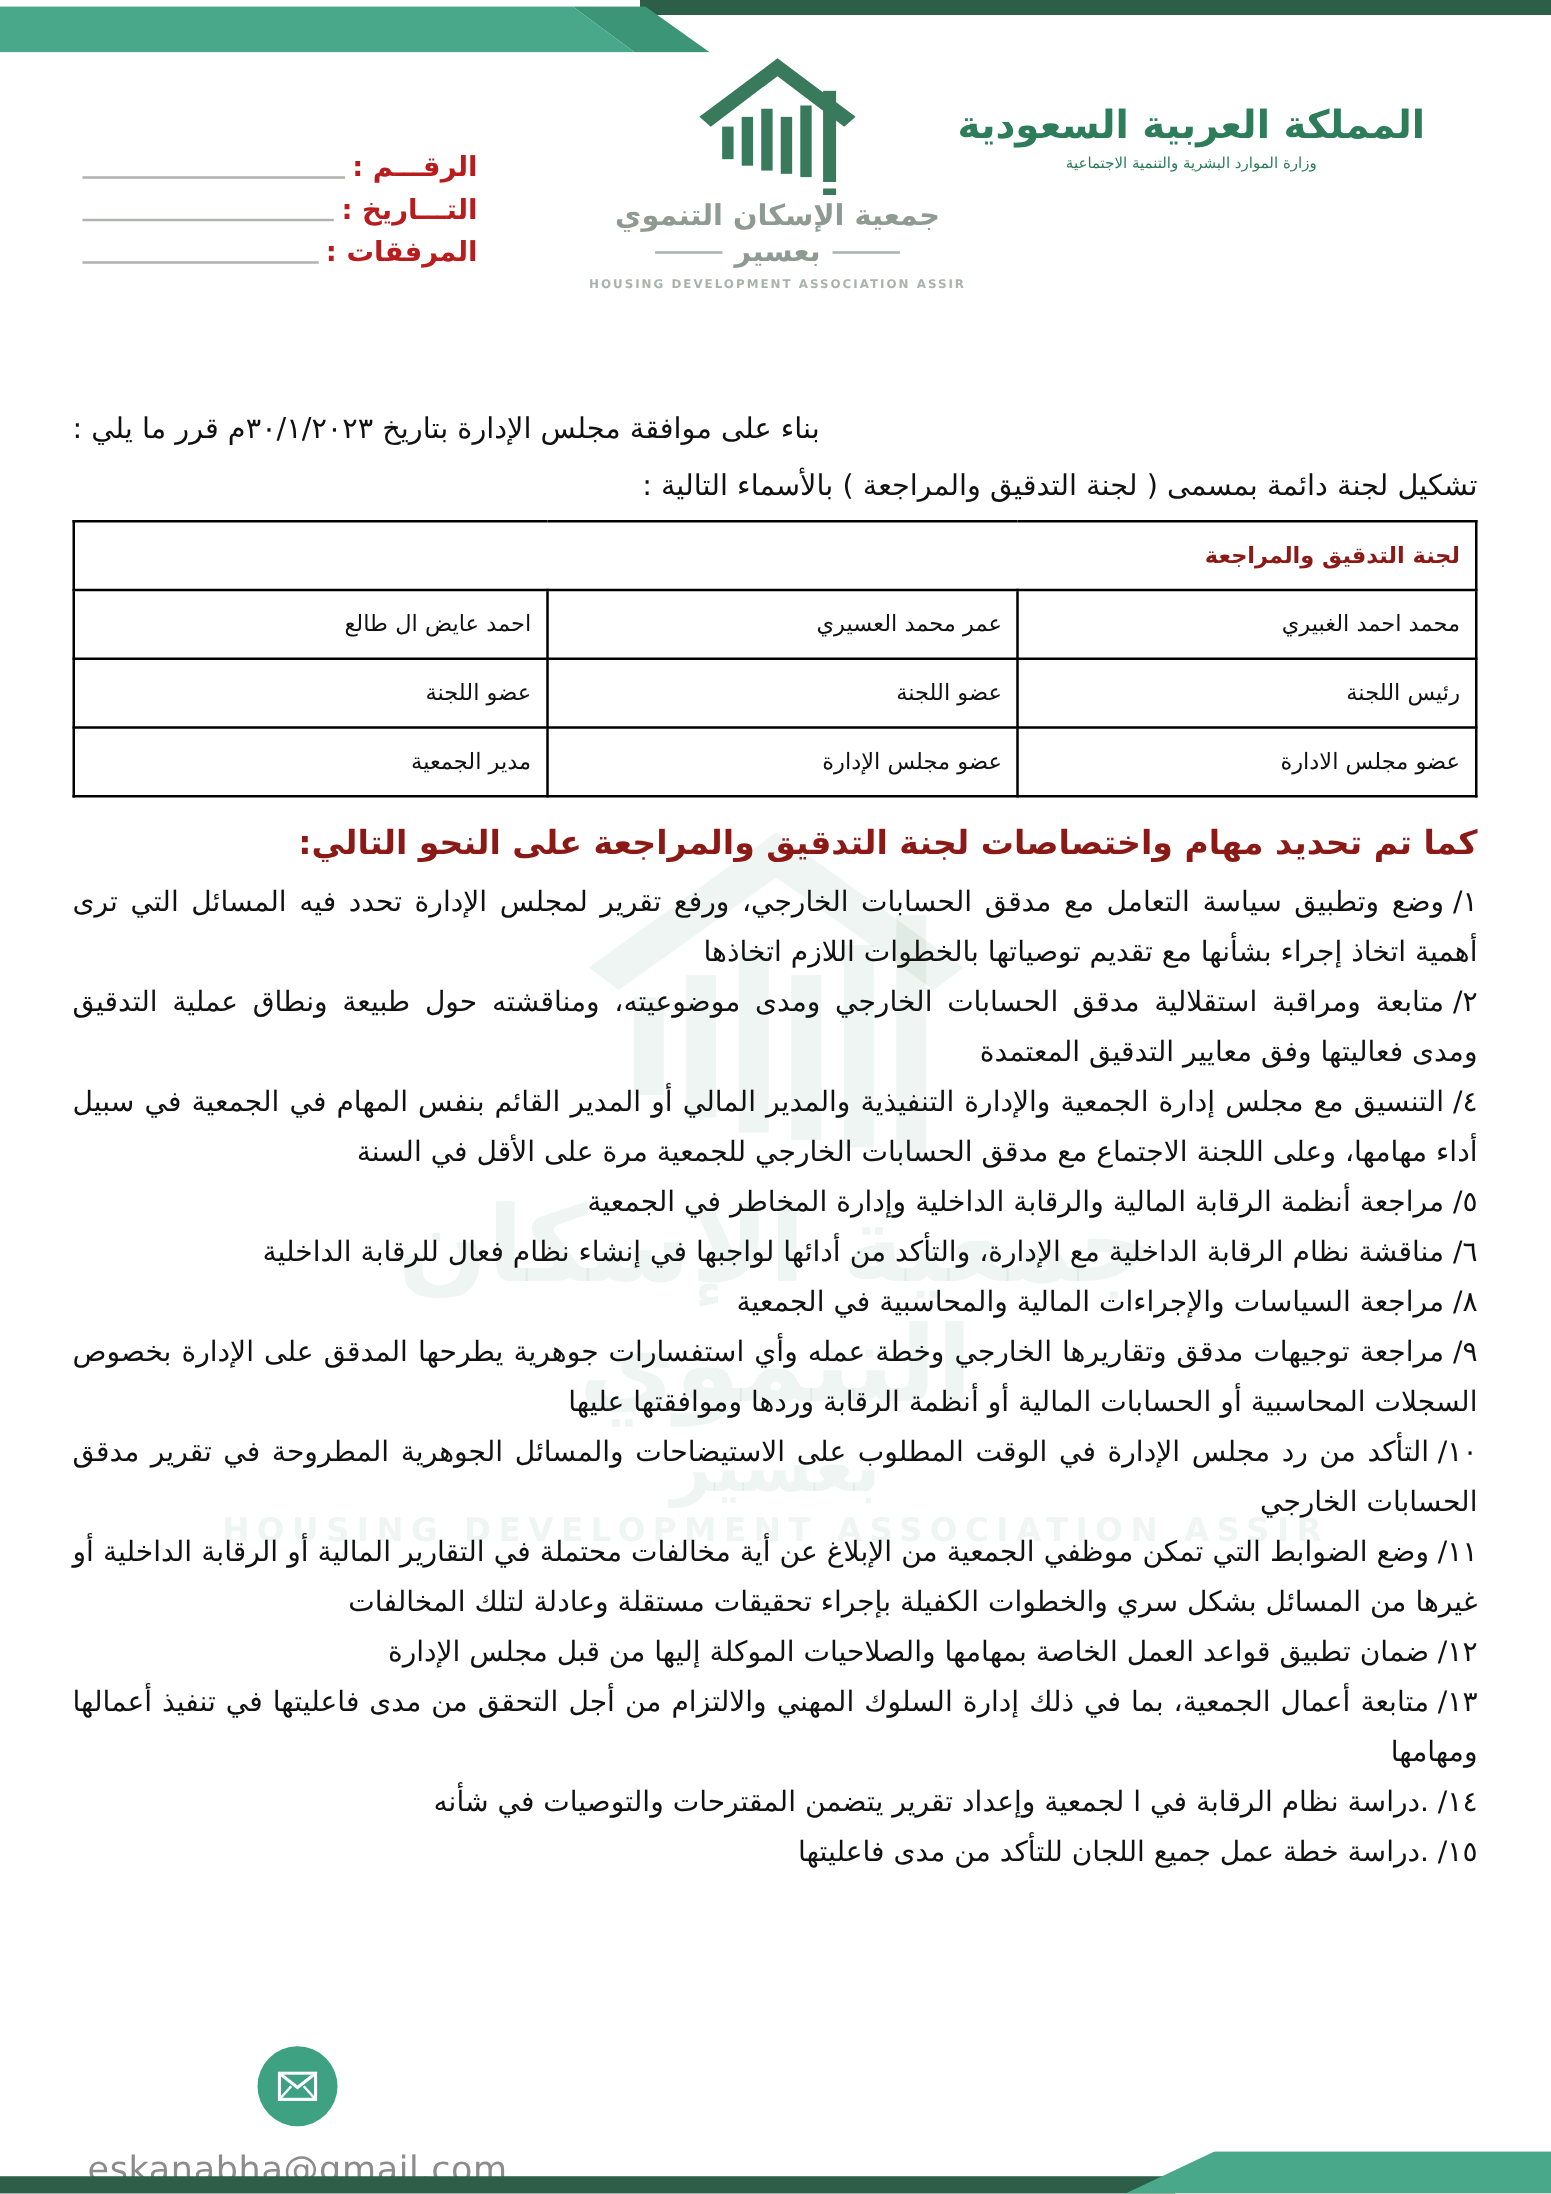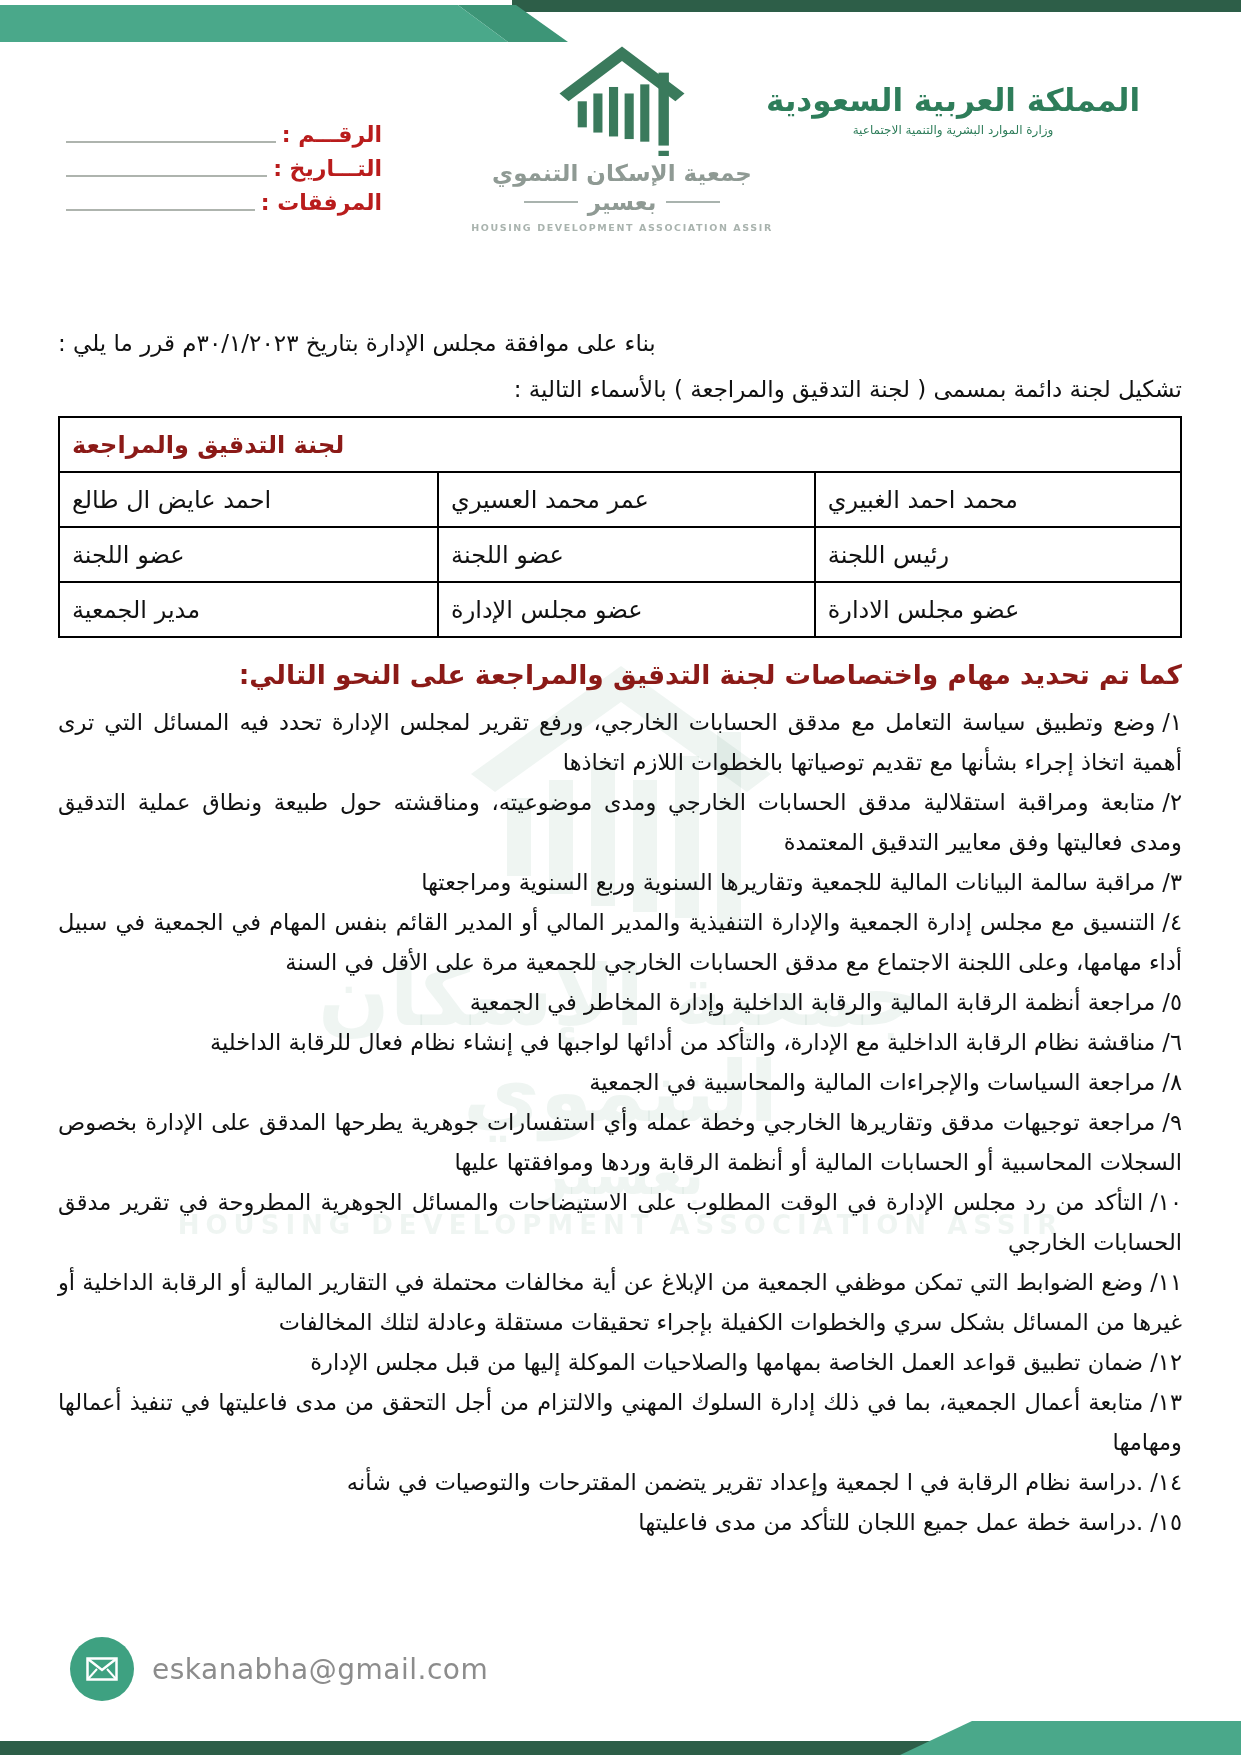--- a/index.html
+++ b/index.html
@@ -37,27 +37,27 @@
   .watermark{position:absolute;top:648px;left:50%;transform:translateX(-50%);width:900px;
         text-align:center;color:rgba(77,140,112,0.09);pointer-events:none;}
   .wm-ar{font-size:84px;font-weight:800;line-height:96px;}
   .wm-ar2{font-size:56px;font-weight:800;line-height:70px;}
   .wm-en{font-size:26px;font-weight:800;letter-spacing:6px;direction:ltr;}
   
   .content{position:absolute;top:330px;left:58px;width:1124px;direction:rtl;color:#111;}
   .intro1{font-size:23px;margin:0 0 20px;text-align:left;}
   .intro2{font-size:23px;margin:0;text-align:right;}
   table.committee{width:100%;border-collapse:collapse;margin-top:14px;direction:rtl;}
-  table.committee td{border:2px solid #000;font-size:24px;text-align:left;height:49px;padding:2px 12px;}
+  table.committee td{border:2px solid #000;font-size:18px;text-align:right;height:49px;padding:2px 12px;}
   td.tbl-title{font-size:34px;font-weight:900;color:#8b1a17;height:56px;letter-spacing:-0.5px;}
   .tasks-heading{font-size:26.5px;font-weight:900;color:#8b1a17;text-align:right;margin:18px 0 8px;line-height:38px;}
   .tasks p{margin:0;font-size:22.5px;line-height:40px;text-align:justify;text-align-last:right;}
   .task-num{margin-left:7px;}
   
-  .footer-email{position:absolute;top:1637px;left:70px;display:flex;align-items:center;gap:18px;direction:ltr;}
+  .footer-email{position:absolute;top:1637px;left:70px;display:flex;align-items:center;gap:18px;direction:ltr;flex-direction:column;}
   .email-circle{width:64px;height:64px;border-radius:50%;background:#3ea181;display:flex;
         align-items:center;justify-content:center;}
   .email-text{font-size:28px;font-weight:500;color:#8c8c8c;letter-spacing:0.5px;
         font-family:"DejaVu Sans",sans-serif;}
 </style>
 </head>
 <body>
 
 <div class="page">
 
@@ -149,21 +149,20 @@
           <td>مدير الجمعية</td>
         </tr>
       </tbody>
     </table>
 
     <div class="tasks-heading">كما تم تحديد مهام واختصاصات لجنة التدقيق والمراجعة على النحو التالي:</div>
 
     <div class="tasks">
       <p><span class="task-num">١/</span><span>وضع وتطبيق سياسة التعامل مع مدقق الحسابات الخارجي، ورفع تقرير لمجلس الإدارة تحدد فيه المسائل التي ترى أهمية اتخاذ إجراء بشأنها مع تقديم توصياتها بالخطوات اللازم اتخاذها</span></p>
       <p><span class="task-num">٢/</span><span>متابعة ومراقبة استقلالية مدقق الحسابات الخارجي ومدى موضوعيته، ومناقشته حول طبيعة ونطاق عملية التدقيق ومدى فعاليتها وفق معايير التدقيق المعتمدة</span></p>
-      <p><span class="task-num">٣/</span><span>مراقبة سالمة البيانات المالية للجمعية وتقاريرها السنوية وربع السنوية ومراجعتها</span></p>
       <p><span class="task-num">٤/</span><span>التنسيق مع مجلس إدارة الجمعية والإدارة التنفيذية والمدير المالي أو المدير القائم بنفس المهام في الجمعية في سبيل أداء مهامها، وعلى اللجنة الاجتماع مع مدقق الحسابات الخارجي للجمعية مرة على الأقل في السنة</span></p>
       <p><span class="task-num">٥/</span><span>مراجعة أنظمة الرقابة المالية والرقابة الداخلية وإدارة المخاطر في الجمعية</span></p>
       <p><span class="task-num">٦/</span><span>مناقشة نظام الرقابة الداخلية مع الإدارة، والتأكد من أدائها لواجبها في إنشاء نظام فعال للرقابة الداخلية</span></p>
       <p><span class="task-num">٨/</span><span>مراجعة السياسات والإجراءات المالية والمحاسبية في الجمعية</span></p>
       <p><span class="task-num">٩/</span><span>مراجعة توجيهات مدقق وتقاريرها الخارجي وخطة عمله وأي استفسارات جوهرية يطرحها المدقق على الإدارة بخصوص السجلات المحاسبية أو الحسابات المالية أو أنظمة الرقابة وردها وموافقتها عليها</span></p>
       <p><span class="task-num">١٠/</span><span>التأكد من رد مجلس الإدارة في الوقت المطلوب على الاستيضاحات والمسائل الجوهرية المطروحة في تقرير مدقق الحسابات الخارجي</span></p>
       <p><span class="task-num">١١/</span><span>وضع الضوابط التي تمكن موظفي الجمعية من الإبلاغ عن أية مخالفات محتملة في التقارير المالية أو الرقابة الداخلية أو غيرها من المسائل بشكل سري والخطوات الكفيلة بإجراء تحقيقات مستقلة وعادلة لتلك المخالفات</span></p>
       <p><span class="task-num">١٢/</span><span>ضمان تطبيق قواعد العمل الخاصة بمهامها والصلاحيات الموكلة إليها من قبل مجلس الإدارة</span></p>
       <p><span class="task-num">١٣/</span><span>متابعة أعمال الجمعية، بما في ذلك إدارة السلوك المهني والالتزام من أجل التحقق من مدى فاعليتها في تنفيذ أعمالها ومهامها</span></p>
       <p><span class="task-num">١٤/</span><span>.دراسة نظام الرقابة في ا لجمعية وإعداد تقرير يتضمن المقترحات والتوصيات في شأنه</span></p>

